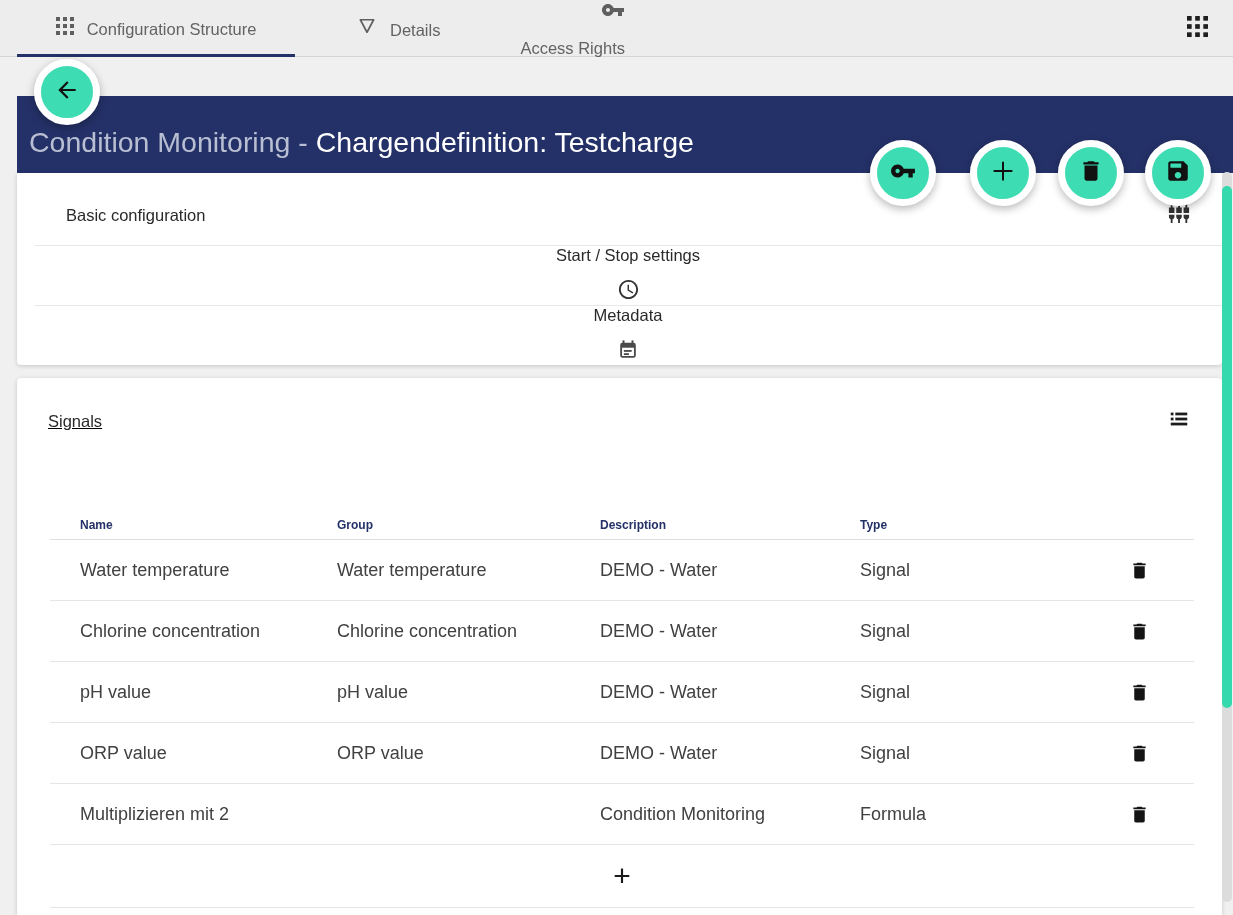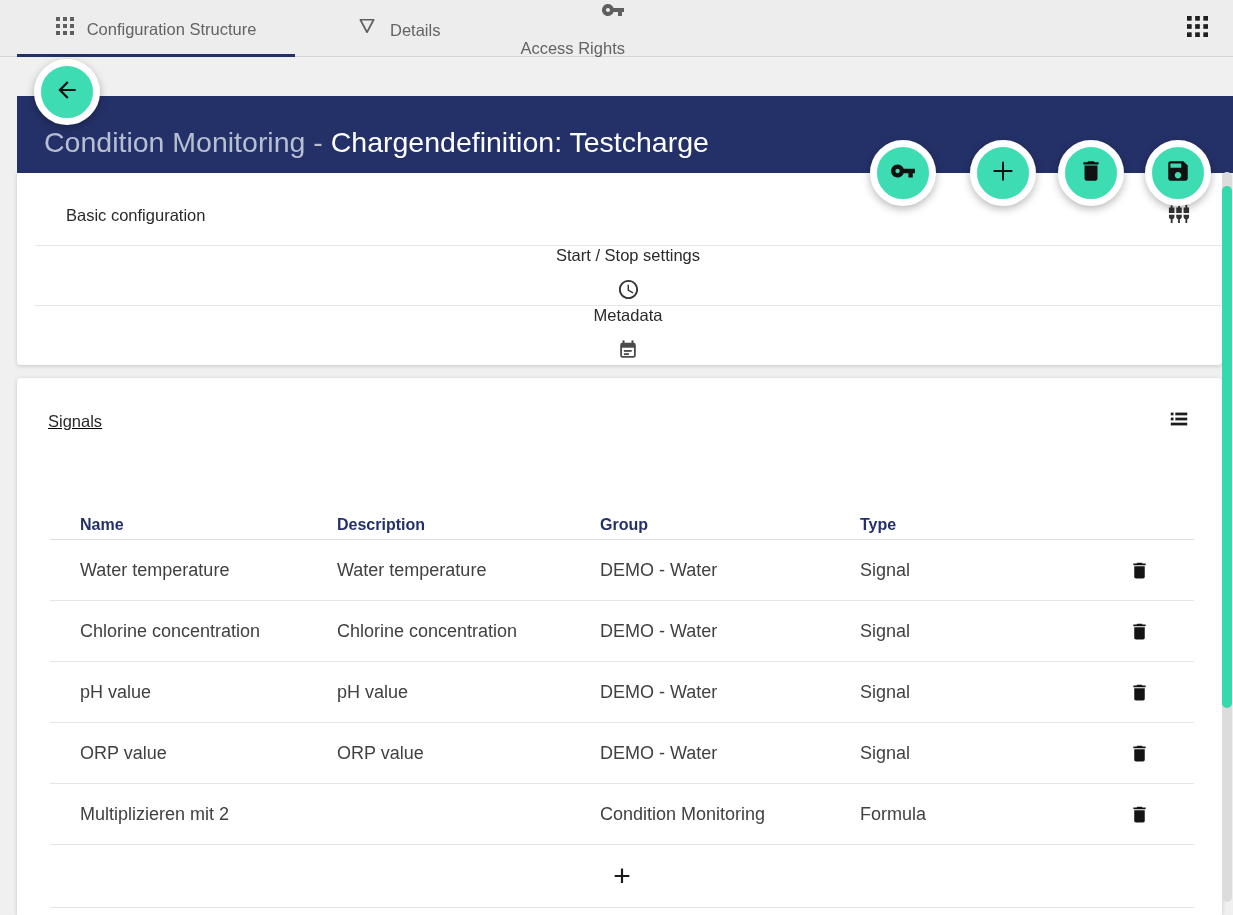--- a/index.html
+++ b/index.html
@@ -28,21 +28,21 @@
     position:absolute; left:17px; bottom:-1px;
     width:278px; height:3px; background:#243168;
   }
 
   
   .appbar {
     position:absolute; left:17px; top:96px;
     width:1216px; height:77px;
     background:#243168;
     display:flex; align-items:center;
-    padding-left:27px; padding-top:16px;
+    padding-left:12px; padding-top:16px;
     z-index:10;
   }
   .appbar-title { font-size:28.5px; font-weight:400; white-space:nowrap; }
   .title-prefix { color:#b9bfd2; }
   .title-highlight { color:#ffffff; }
 
   
   .fab {
     position:absolute;
     width:52px; height:52px;
@@ -89,21 +89,21 @@
   .signals-table { margin:76px 28px 0 33px; }
   .thead, .trow {
     display:grid;
     grid-template-columns:257px 263px 260px 235px 1fr;
     align-items:center;
     padding-left:30px;
   }
   .thead {
     height:30px;
     border-bottom:1px solid #dedede;
-    color:#243168; font-weight:bold; font-size:16px;
+    color:#243168; font-weight:bold; font-size:12px;
   }
   .trow {
     height:61px;
     border-bottom:1px solid #e5e5e5;
     color:#414141; font-size:18px;
     cursor:pointer;
   }
   .trash-cell { justify-self:end; padding-right:44px; display:flex; cursor:pointer; }
   .add-row {
     height:63px;
@@ -272,22 +272,22 @@
         <rect x="3" y="10.5" width="3" height="3"></rect>
           <rect x="8" y="10.5" width="13" height="3"></rect>
         <rect x="3" y="16" width="18" height="3"></rect>
       </svg>
     </span>
   </div>
 
   <div class="signals-table">
     <div class="thead">
       <span>Name</span>
+      <span>Group</span>
       <span>Description</span>
-      <span>Group</span>
       <span>Type</span>
       <span></span>
     </div>
 
     <div class="trow">
       <span>Water temperature</span>
       <span>Water temperature</span>
       <span>DEMO - Water</span>
       <span>Signal</span>
       <span class="trash-cell">

